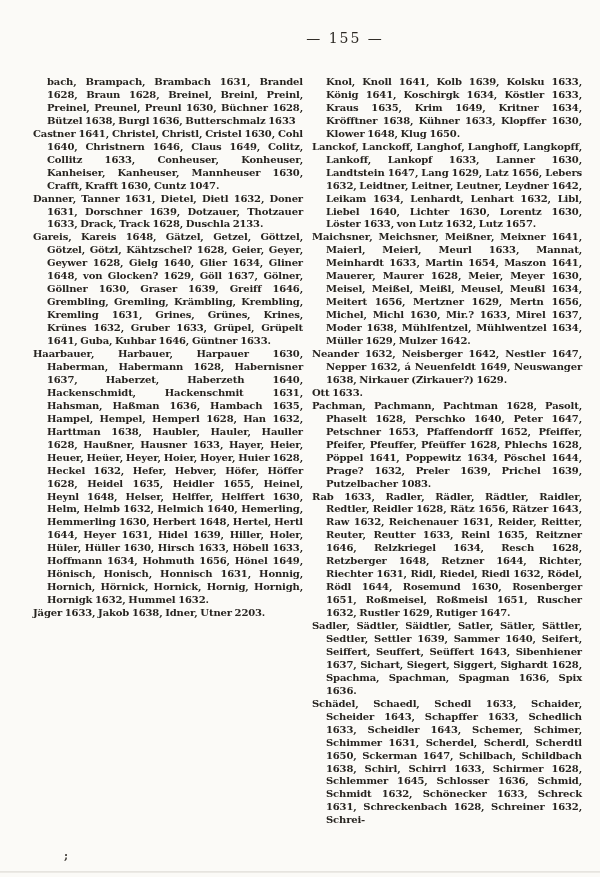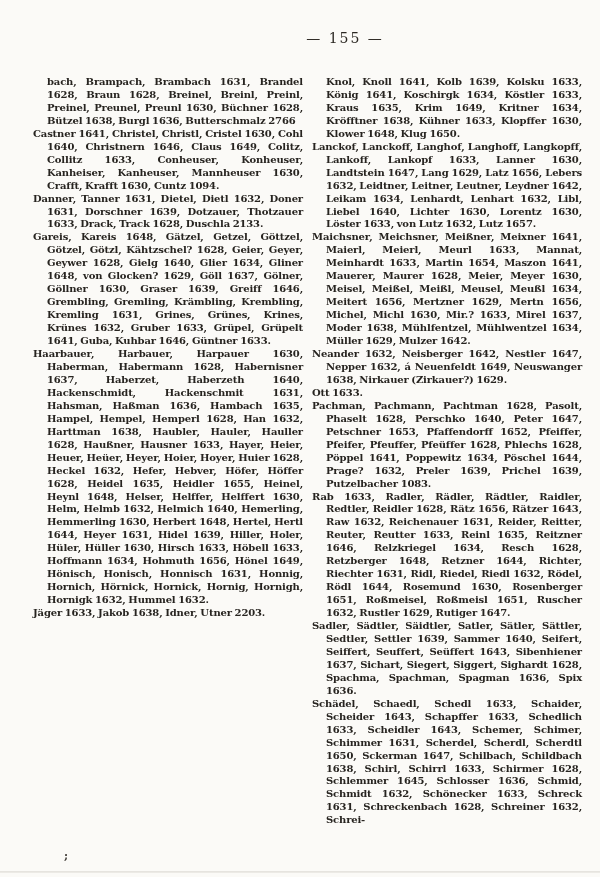--- a/index.html
+++ b/index.html
@@ -77,22 +77,22 @@
 </style>
 </head>
 <body>
 
 <div class="page">
 
   <div class="page-header">— 155 —</div>
 
   <div class="columns">
     <div class="col">
-        <p class="entry cont">bach, Brampach, Brambach 1631, Brandel 1628, Braun 1628, Breinel, Breinl, Preinl, Preinel, Preunel, Preunl 1630, Büchner 1628, Bützel 1638, Burgl 1636, Butterschmalz 2766</p>
-        <p class="entry">Castner 1641, Christel, Christl, Cristel 1630, Cohl 1640, Christnern 1646, Claus 1649, Colitz, Collitz 1633, Conheuser, Konheuser, Kanheiser, Kanheuser, Mannheuser 1630, Crafft, Krafft 1630, Cuntz 1094.</p>
+        <p class="entry cont">bach, Brampach, Brambach 1631, Brandel 1628, Braun 1628, Breinel, Breinl, Preinl, Preinel, Preunel, Preunl 1630, Büchner 1628, Bützel 1638, Burgl 1636, Butterschmalz 1633</p>
+        <p class="entry">Castner 1641, Christel, Christl, Cristel 1630, Cohl 1640, Christnern 1646, Claus 1649, Colitz, Collitz 1633, Conheuser, Konheuser, Kanheiser, Kanheuser, Mannheuser 1630, Crafft, Krafft 1630, Cuntz 1047.</p>
         <p class="entry">Danner, Tanner 1631, Dietel, Dietl 1632, Doner 1631, Dorschner 1639, Dotzauer, Thotzauer 1633, Drack, Track 1628, Duschla 2133.</p>
         <p class="entry">Gareis, Kareis 1648, Gätzel, Getzel, Göttzel, Götzel, Götzl, Kähtzschel? 1628, Geier, Geyer, Geywer 1628, Gielg 1640, Glier 1634, Gliner 1648, von Glocken? 1629, Göll 1637, Gölner, Göllner 1630, Graser 1639, Greiff 1646, Grembling, Gremling, Krämbling, Krembling, Kremling 1631, Grines, Grünes, Krines, Krünes 1632, Gruber 1633, Grüpel, Grüpelt 1641, Guba, Kuhbar 1646, Güntner 1633.</p>
         <p class="entry">Haarbauer, Harbauer, Harpauer 1630, Haberman, Habermann 1628, Habernisner 1637, Haberzet, Haberzeth 1640, Hackenschmidt, Hackenschmit 1631, Hahsman, Haßman 1636, Hambach 1635, Hampel, Hempel, Hemperl 1628, Han 1632, Harttman 1638, Haubler, Hauler, Hauller 1628, Haußner, Hausner 1633, Hayer, Heier, Heuer, Heüer, Heyer, Hoier, Hoyer, Huier 1628, Heckel 1632, Hefer, Hebver, Höfer, Höffer 1628, Heidel 1635, Heidler 1655, Heinel, Heynl 1648, Helser, Helffer, Helffert 1630, Helm, Helmb 1632, Helmich 1640, Hemerling, Hemmerling 1630, Herbert 1648, Hertel, Hertl 1644, Heyer 1631, Hidel 1639, Hiller, Holer, Hüler, Hüller 1630, Hirsch 1633, Höbell 1633, Hoffmann 1634, Hohmuth 1656, Hönel 1649, Hönisch, Honisch, Honnisch 1631, Honnig, Hornich, Hörnick, Hornick, Hornig, Hornigh, Hornigk 1632, Hummel 1632.</p>
         <p class="entry">Jäger 1633, Jakob 1638, Idner, Utner 2203.</p>
       </div>
     <div class="col">
         <p class="entry cont">Knol, Knoll 1641, Kolb 1639, Kolsku 1633, König 1641, Koschirgk 1634, Köstler 1633, Kraus 1635, Krim 1649, Kritner 1634, Kröfftner 1638, Kühner 1633, Klopffer 1630, Klower 1648, Klug 1650.</p>
         <p class="entry">Lanckof, Lanckoff, Langhof, Langhoff, Langkopff, Lankoff, Lankopf 1633, Lanner 1630, Landtstein 1647, Lang 1629, Latz 1656, Lebers 1632, Leidtner, Leitner, Leutner, Leydner 1642, Leikam 1634, Lenhardt, Lenhart 1632, Libl, Liebel 1640, Lichter 1630, Lorentz 1630, Löster 1633, von Lutz 1632, Lutz 1657.</p>
         <p class="entry">Maichsner, Meichsner, Meißner, Meixner 1641, Maierl, Meierl, Meurl 1633, Mannat, Meinhardt 1633, Martin 1654, Maszon 1641, Mauerer, Maurer 1628, Meier, Meyer 1630, Meisel, Meißel, Meißl, Meusel, Meußl 1634, Meitert 1656, Mertzner 1629, Mertn 1656, Michel, Michl 1630, Mir.? 1633, Mirel 1637, Moder 1638, Mühlfentzel, Mühlwentzel 1634, Müller 1629, Mulzer 1642.</p>
         <p class="entry">Neander 1632, Neisberger 1642, Nestler 1647, Nepper 1632, á Neuenfeldt 1649, Neuswanger 1638, Nirkauer (Zirkauer?) 1629.</p>

